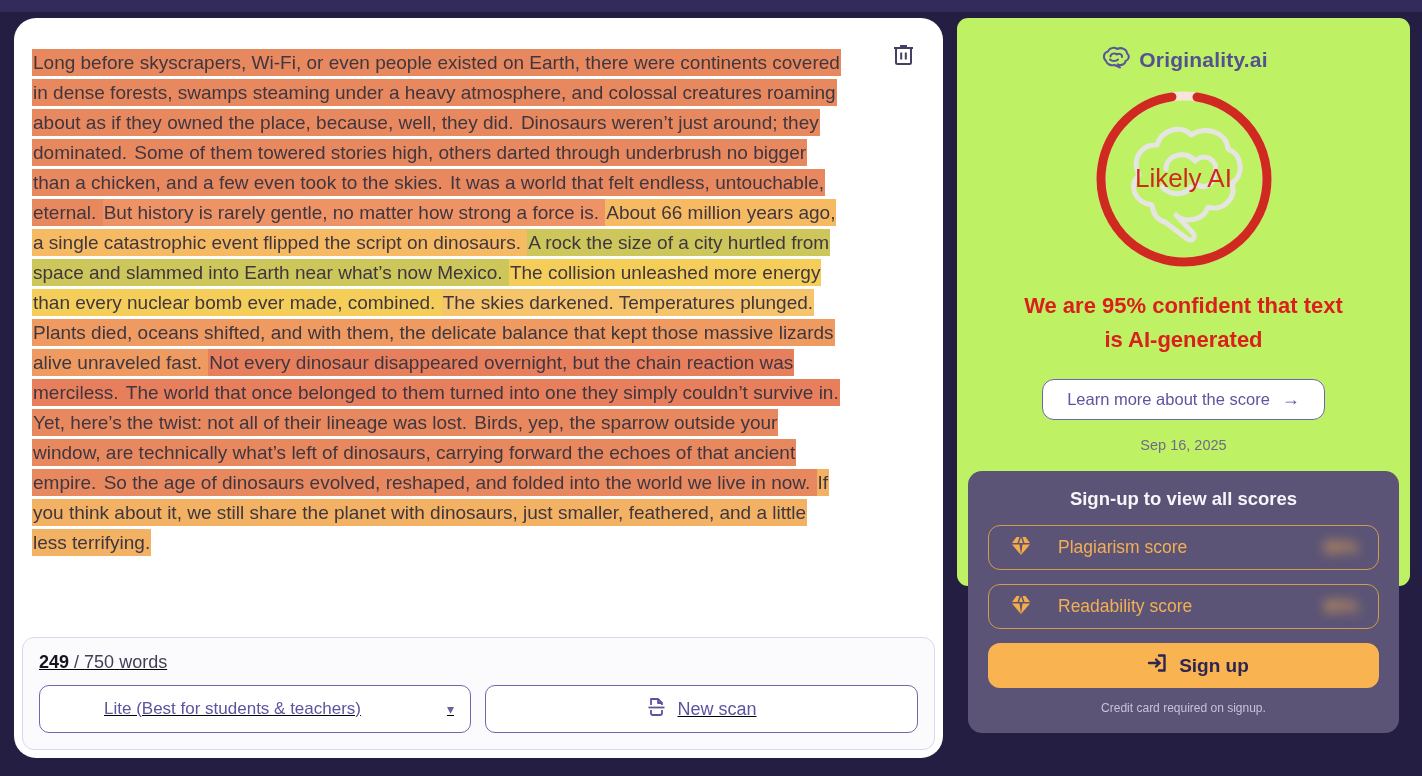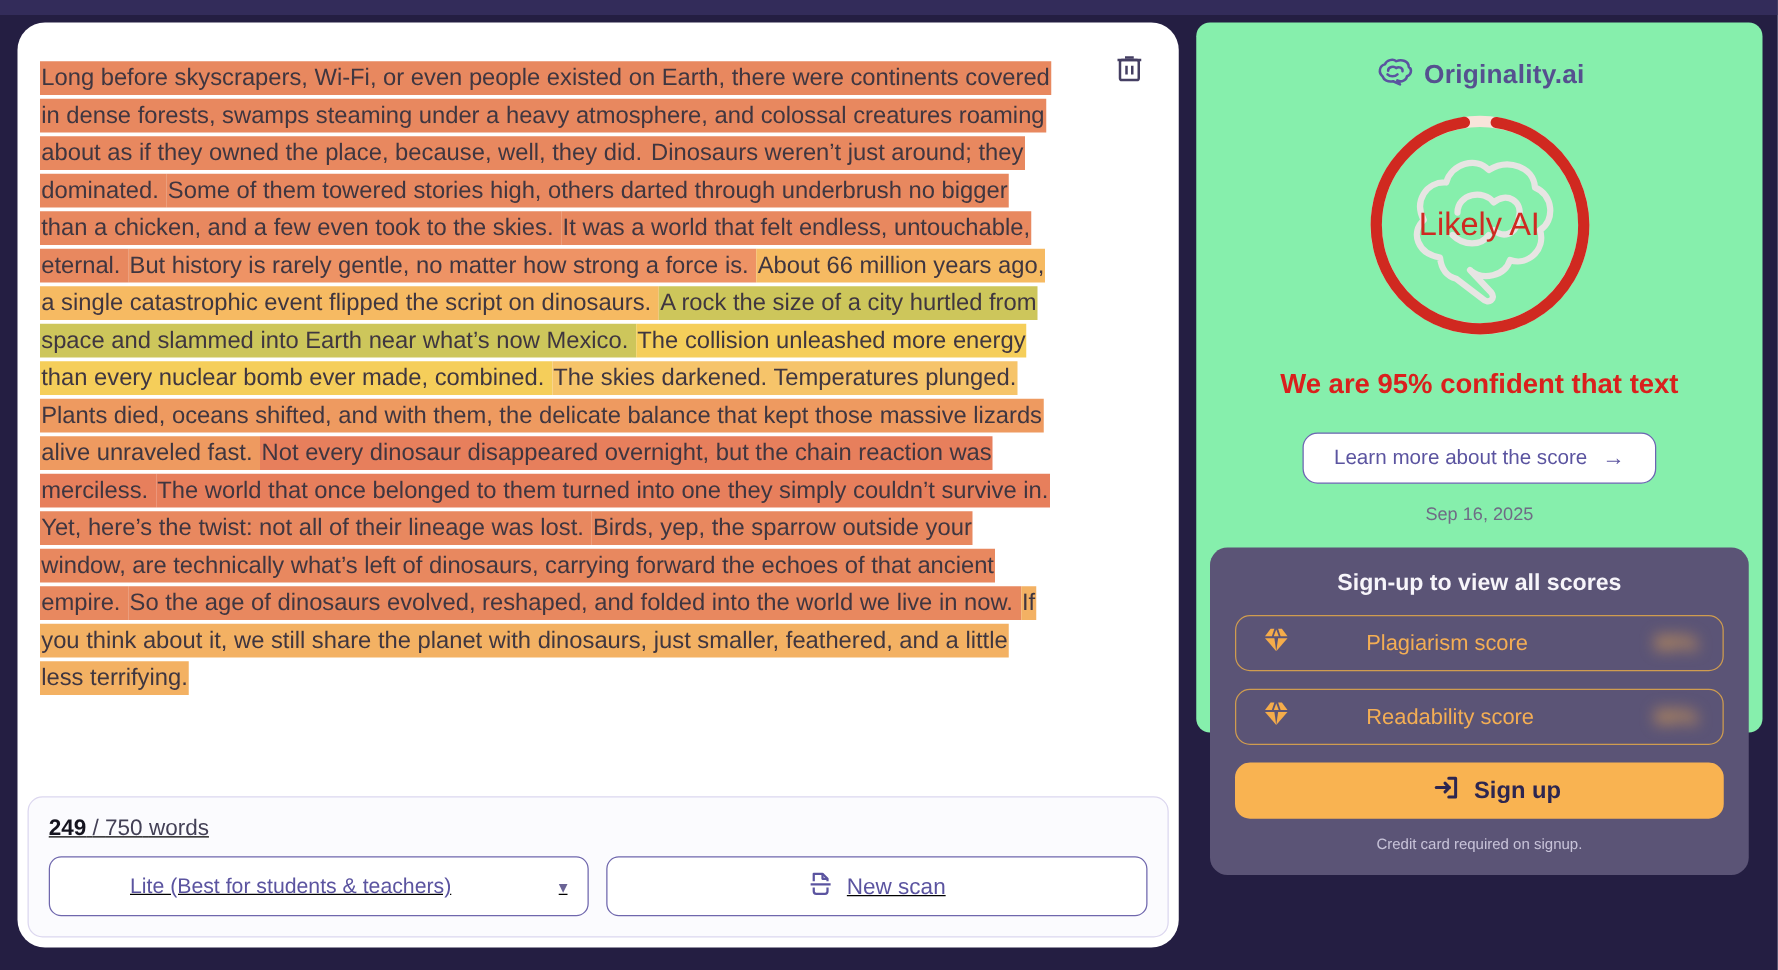--- a/index.html
+++ b/index.html
@@ -24,42 +24,42 @@
   .model-select { flex:0 0 432px; height:48px; border:1px solid #6f67ad; border-radius:10px;
     background:#fff; display:flex; align-items:center; padding:0 16px; cursor:pointer; }
   .model-select .val { color:#5b54a0; font-size:17px;margin-left:48px; }
   .model-select .chev { margin-left:auto; color:#6a6395; font-size:14px; }
   .newscan-btn { flex:1; height:48px; border:1px solid #6f67ad; border-radius:10px; background:#fff;
     display:flex; align-items:center; justify-content:center; gap:10px; cursor:pointer;
     color:#5b54a0; font-size:18px; }
 
   
   .results-card { position:absolute; left:957px; top:18px; width:453px; height:568px;
-    background:#86efac; border-radius:11px; text-align:center; }
+    background:#bef264; border-radius:11px; text-align:center; }
   .brand { display:flex; align-items:center; justify-content:center; gap:8px; margin-top:26px; }
   .brand-name { color:#55508f; font-size:21px; font-weight:700; letter-spacing:.2px; }
 
   .gauge-wrap { position:relative; width:176px; height:176px; margin:16px auto 0; }
   .gauge-wrap svg { position:absolute; left:0; top:0; }
   .gauge-label { position:absolute; left:0; right:0; top:72px; font-size:26px; color:#ce2a21; }
 
   .confidence { margin-top:22px; color:#da201d; font-size:22px; font-weight:700; line-height:34px; }
 
   .learn-btn { display:inline-flex; align-items:center; gap:12px; margin-top:22px;
     border:1.5px solid #6c64b2; border-radius:12px; background:#fff; padding:9px 24px;
     color:#5b54a0; font-size:16.5px; cursor:pointer; }
   .learn-btn .arrow { font-size:18px; }
 
   .scan-date { margin-top:17px; color:#6f6b85; font-size:14.5px; }
 
   .signup-panel { margin:18px 11px 0; background:#5b5476; border-radius:14px; padding:17px 20px 18px; }
   .signup-heading { color:#f7f5fa; font-size:18.5px; font-weight:700; margin-bottom:15px; }
   .score-row { height:45px; border:1px solid #cf9c4f; border-radius:12px; display:flex;
     align-items:center; padding:0 20px; margin-bottom:14px; cursor:pointer; }
-  .score-row .label { color:#f4ae54; font-size:17.5px; margin-left:60px; }
+  .score-row .label { color:#f4ae54; font-size:17.5px; margin-left:25px; }
   .score-row .masked { margin-left:auto; color:#eca94f; font-size:17px; font-weight:700;
     filter:blur(6px); user-select:none; }
   .signup-btn { width:100%; height:45px; background:#f9b351; border:none; border-radius:12px;
     display:flex; align-items:center; justify-content:center; gap:11px;
     color:#2d2650; font-size:19px; font-weight:700; cursor:pointer;padding-left:28px; }
   .signup-note { margin-top:13px; color:#c8c3d9; font-size:12px; }
 </style>
 </head>
 <body>
 
@@ -131,20 +131,21 @@
         <path d="M99 92 C107 99 116 95 118 86"></path>
       </g>
       <circle id="gauge-track" cx="88" cy="88" r="83" fill="none" stroke-width="9" stroke="#f8e4da"></circle>
       <circle id="gauge-arc" cx="88" cy="88" r="83" fill="none" stroke-width="9" stroke-linecap="round" stroke="#d02920" stroke-dasharray="495.42916147111043 521.5043804959057" transform="rotate(-81 88 88)"></circle>
     </svg>
     <div class="gauge-label">Likely AI</div>
   </div>
 
   <div class="confidence">
     <div>We are 95% confident that text</div>
+    <div>is AI-generated</div>
   </div>
 
   <div>
     <button class="learn-btn">
       <span>Learn more about the score</span>
       <span class="arrow">→</span>
     </button>
   </div>
 
   <div class="scan-date">Sep 16, 2025</div>

